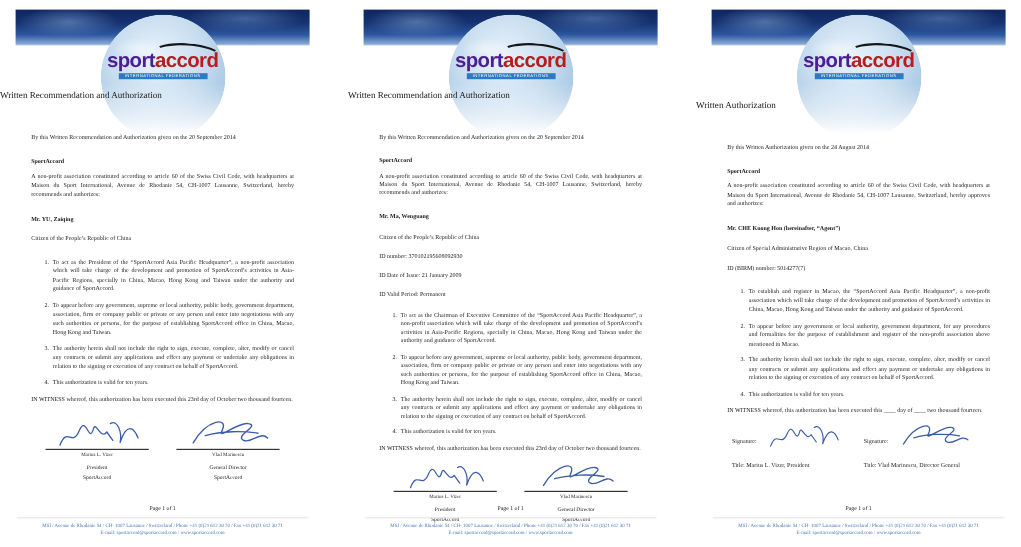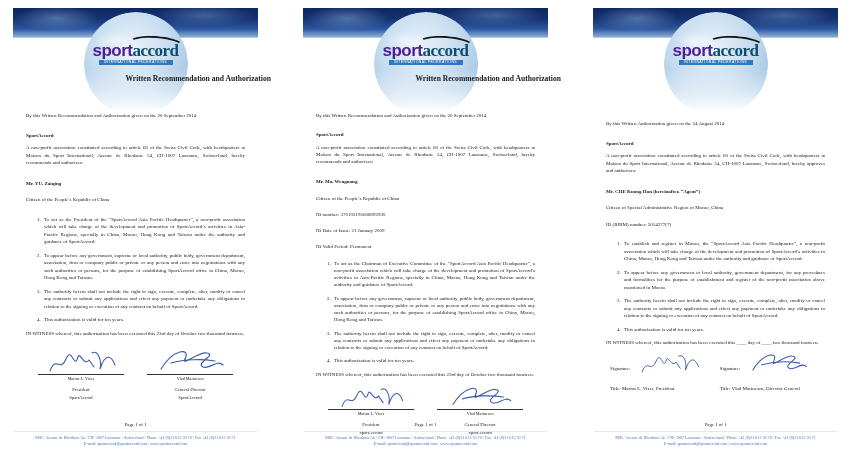--- a/index.html
+++ b/index.html
@@ -18,26 +18,26 @@
     border-radius:50%;z-index:2;
     background:
       radial-gradient(ellipse 30px 14px at 30% 28%, rgba(255,255,255,.5), rgba(255,255,255,0) 70%),
       radial-gradient(circle at 45% 35%, #e9f3fb 0%, #c6dcef 45%, #a3c5e3 75%, #93b8da 100%);
     -webkit-mask-image:linear-gradient(#000 55%, transparent 96%);
     mask-image:linear-gradient(#000 55%, transparent 96%);}
   .logo{position:relative;z-index:3;text-align:center;padding-top:42px;line-height:1;
     font-family:"Liberation Sans","DejaVu Sans",sans-serif;}
   .logo-text{font-size:17px;font-weight:bold;letter-spacing:-0.5px;}
   .logo-sport{color:#4c1d95;}
-  .logo-accord{color:#0c4a6e;font-family:Liberation Serif, serif;}
+  .logo-accord{color:#b91c1c;}
   .swoosh{position:absolute;z-index:4;top:36px;left:50%;margin-left:-8px;width:52px;height:14px;
     border:2px solid transparent;border-top:2px solid #161616;border-radius:50%;transform:rotate(4deg);}
   .logo-tag{margin:1px auto 0;width:74px;height:5px;background:#2e7ac2;color:#fff;
     font-size:3.5px;line-height:5px;letter-spacing:.4px;text-align:center;overflow:hidden;}
-  .doc-title{position:relative;z-index:3;text-align:right;font-weight:bold;font-size:7.6px;margin-top:9px;}
+  .doc-title{position:relative;z-index:3;text-align:left;font-weight:normal;font-size:7.6px;margin-top:9px;}
   
   .bodytext{position:relative;z-index:3;padding:0 26px;font-size:5px;line-height:1.5;}
   .bodytext p{margin:0;}
   .date-line{margin-top:16px !important;}
   .org-name{font-weight:bold;margin-top:12px !important;}
   .para{text-align:justify;margin-top:5px !important;}
   .recipient{font-weight:bold;margin-top:13px !important;}
   .rline{margin-top:9px !important;}
   ol.terms{margin:12px 0 0;padding-left:16px;}
   ol.terms li{text-align:justify;margin-bottom:6px;padding-left:2px;}
@@ -169,20 +169,21 @@
 
   <div class="page">
     <div class="header" style="height:104px;">
       <div class="banner"></div>
       <div class="globe"></div>
       <div class="logo">
         <span class="logo-text"><span class="logo-sport">sport</span><span class="logo-accord">accord</span></span>
         <div class="swoosh"></div>
         <div class="logo-tag">INTERNATIONAL FEDERATIONS UNION</div>
       </div>
+      <div class="doc-title" style="margin-top:17px">Written Authorization</div>
     </div>
     <div class="bodytext">
       <p class="date-line" style="margin-top:9px">By this Written Authorization given on the 24 August 2014</p>
       <p class="org-name">SportAccord</p>
       <p class="para">A non-profit association constituted according to article 60 of the Swiss Civil Code, with headquarters at Maison du Sport International, Avenue de Rhodanie 54, CH-1007 Lausanne, Switzerland, hereby approves and authorizes:</p>
       <p class="recipient">Mr. CHE Kuong Hon (hereinafter, “Agent”)</p>
       <p class="rline">Citizen of Special Administrative Region of Macao, China</p>
       <p class="rline" style="margin-top:1px">ID (BIRM) number: 5014277(7)</p>
       <ol class="terms">
         <li>To establish and register in Macao, the “SportAccord Asia Pacific Headquarter”, a non-profit association which will take charge of the development and promotion of SportAccord’s activities in China, Macao, Hong Kong and Taiwan under the authority and guidance of SportAccord.</li>

